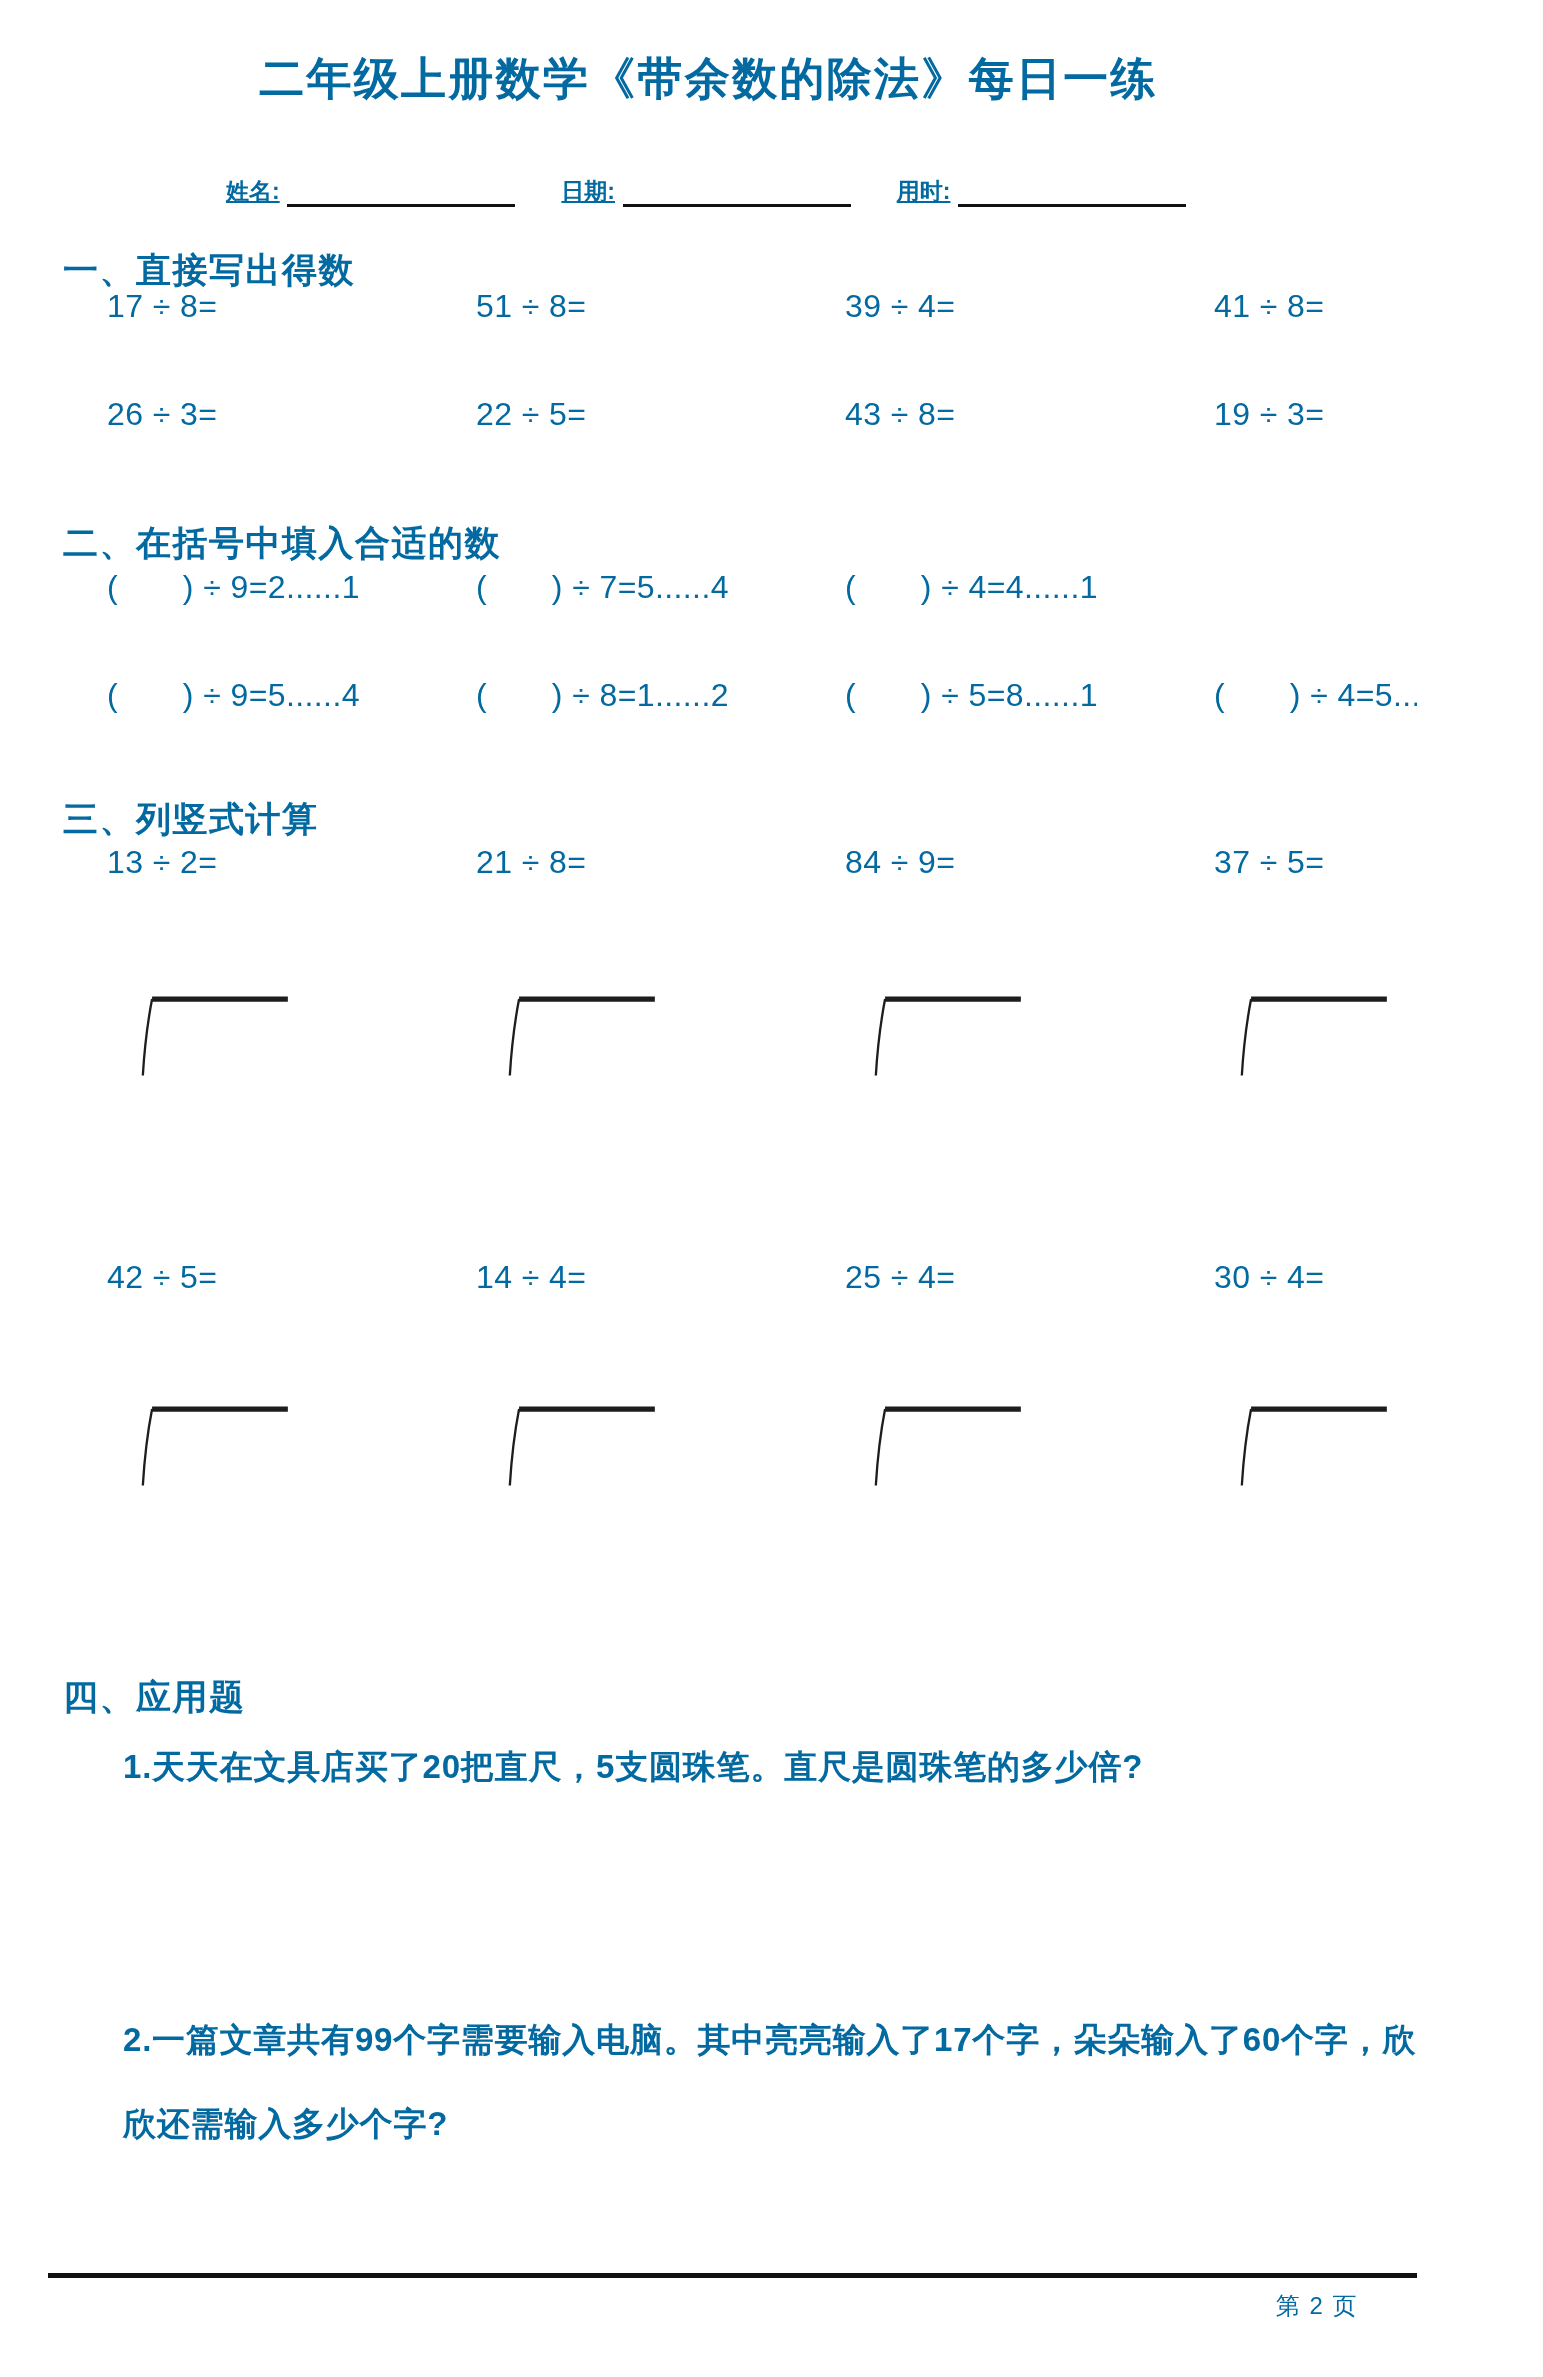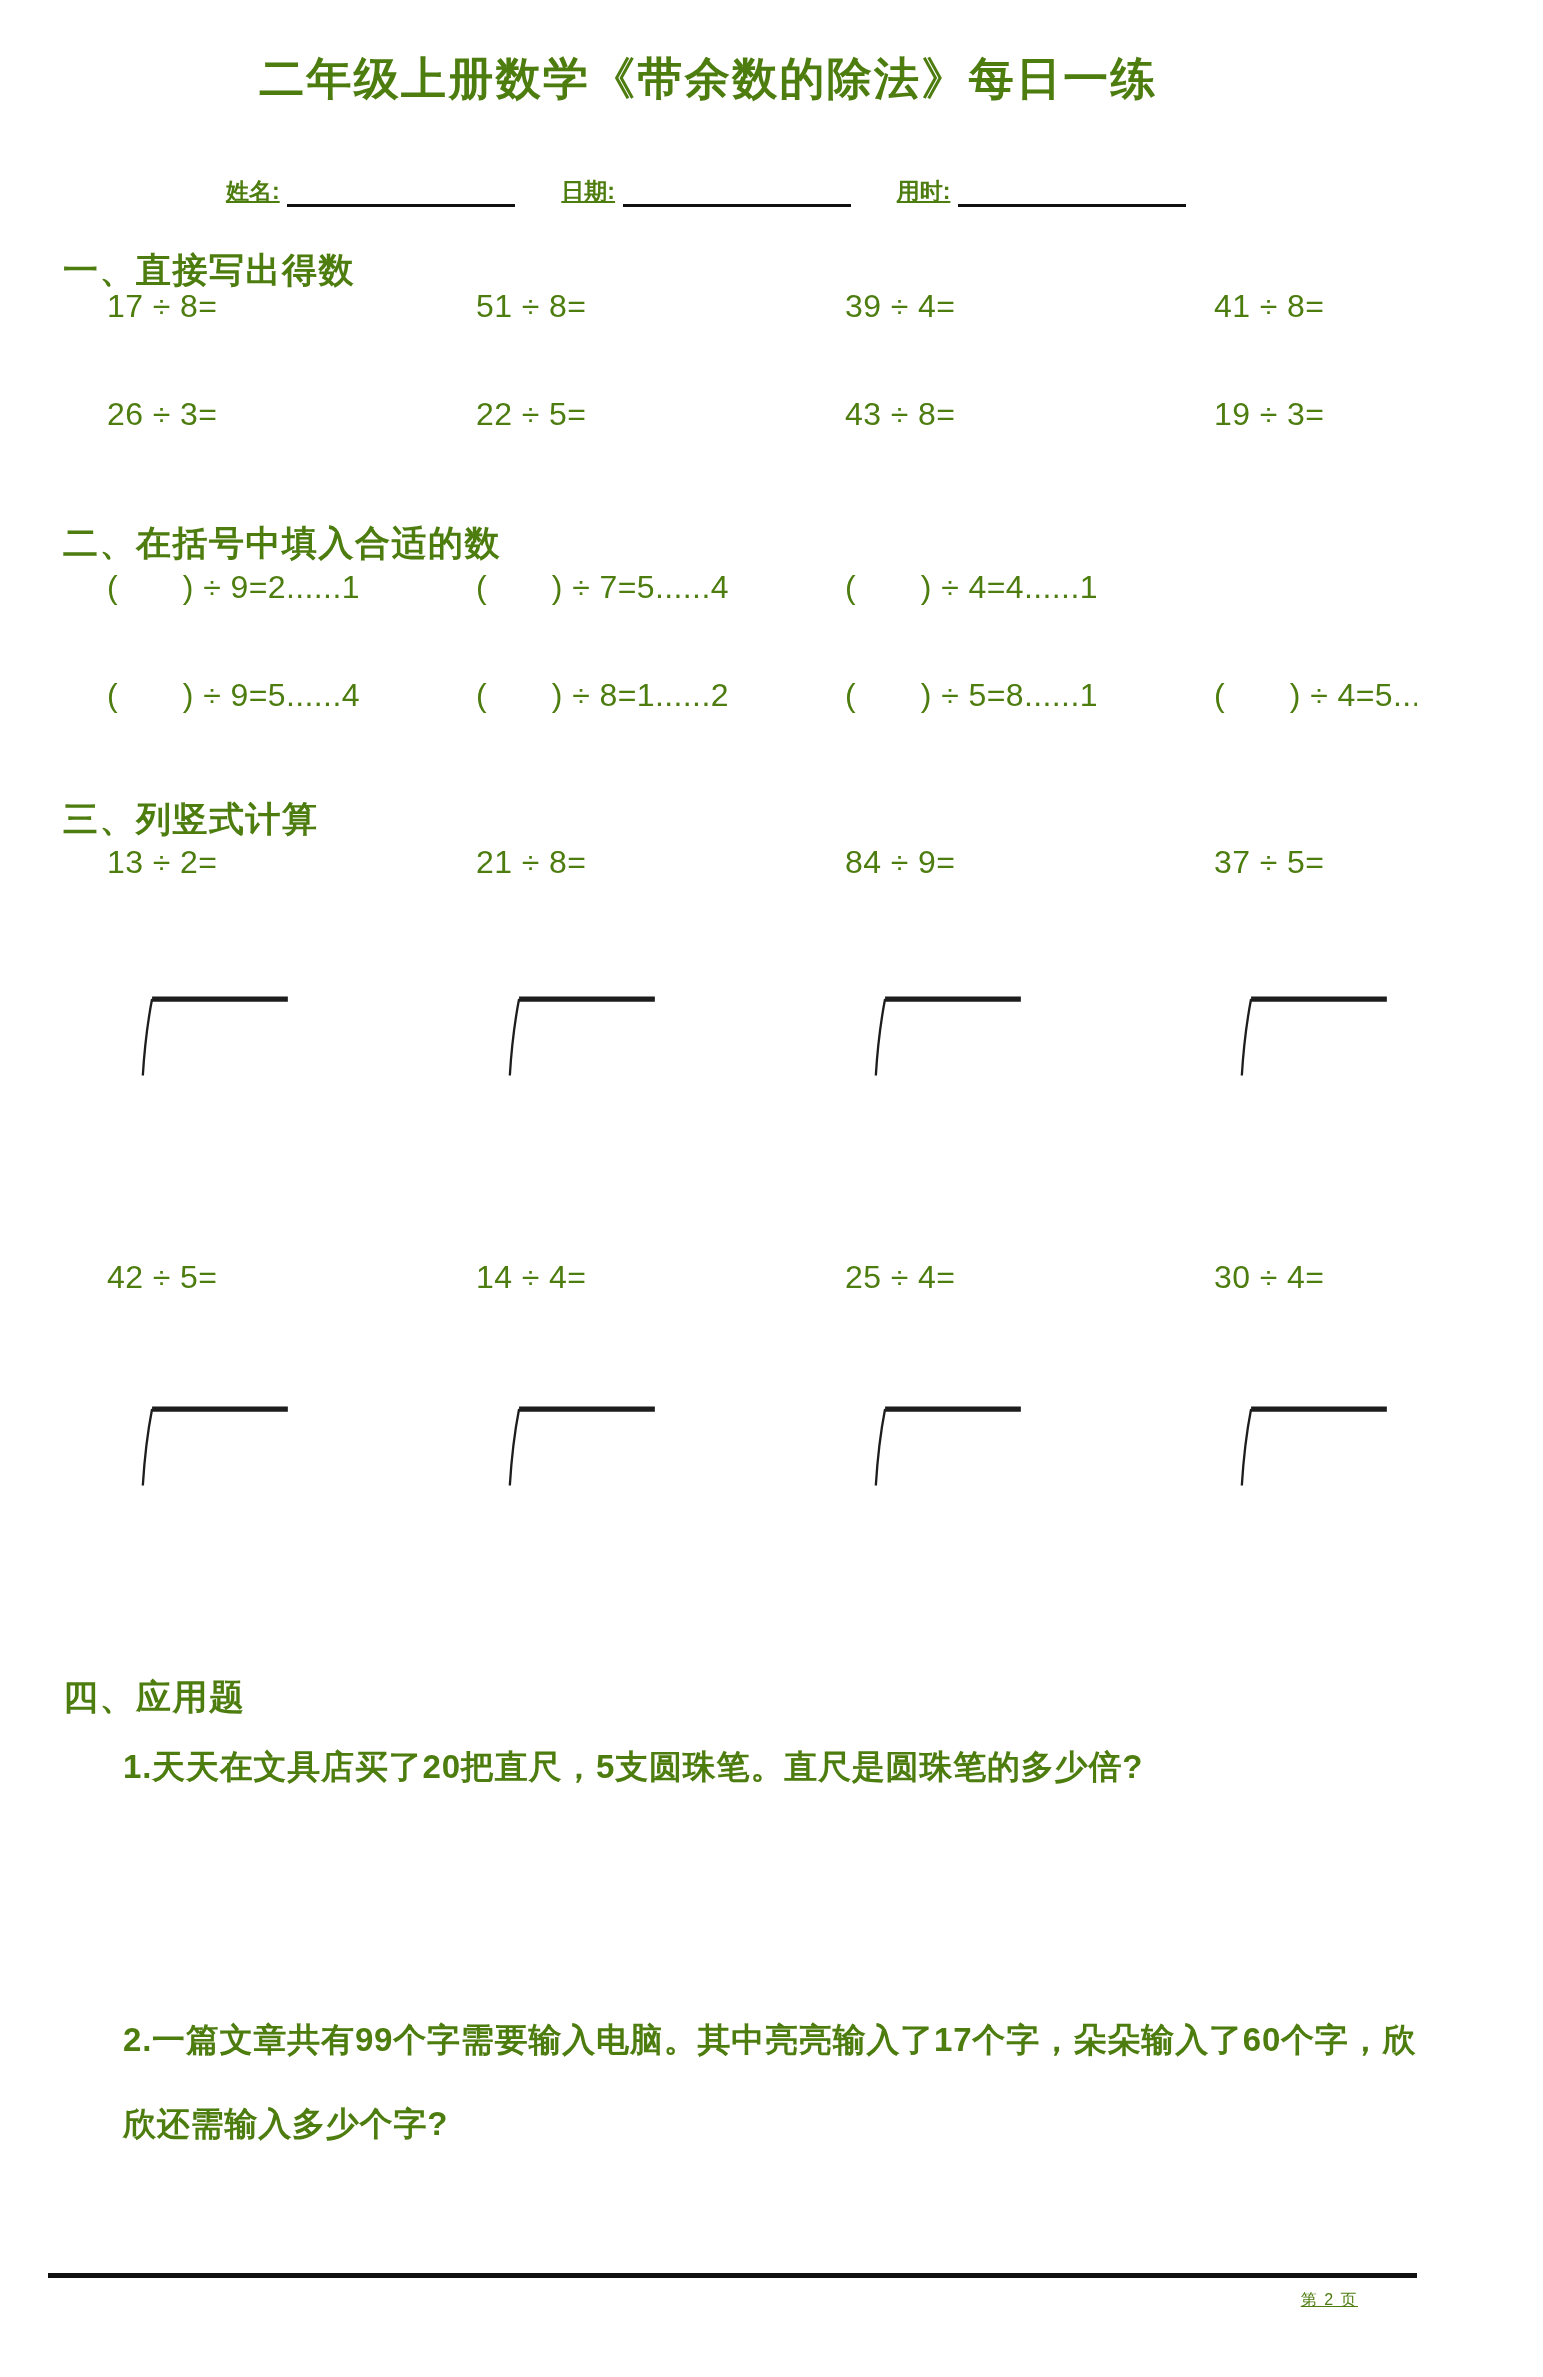--- a/index.html
+++ b/index.html
@@ -1,18 +1,18 @@
 <!DOCTYPE html>
 <html style="font-size:12.4px"><head>
 <meta charset="utf-8">
 <style>
   html,body{margin:0;padding:0;background:#ffffff;}
   .page{
     position:relative;width:1417px;height:2377px;background:#ffffff;
-    font-family:"Liberation Sans","DejaVu Sans",sans-serif;color:#4d7c0f;overflow:hidden;
+    font-family:"Liberation Sans","DejaVu Sans",sans-serif;color:#0369a1;overflow:hidden;
   }
   .title{
     position:absolute;top:49px;left:0;width:100%;text-align:center;
     font-size:45px;font-weight:700;letter-spacing:2.3px;margin:0;
   }
   .info-line{
     position:absolute;top:170px;left:226px;font-size:23px;font-weight:700;white-space:nowrap;text-decoration:underline;
   }
   .blank{
     display:inline-block;width:228px;height:34px;border-bottom:3.9px solid #111111;
@@ -30,21 +30,21 @@
   }
   .word-problem{
     position:absolute;left:107px;margin:16px;font-size:33px;font-weight:700;
     letter-spacing:0.8px;white-space:nowrap;
   }
   .ldiv{position:absolute;width:151px;height:81px;}
   .footer-rule{
     position:absolute;left:48px;top:2273px;width:1447px;height:4.6px;background:#111111;
   }
   .footer-text{
-    position:absolute;top:2290px;right:59px;font-size:16px;font-weight:400;letter-spacing:1.5px;text-decoration:underline;
+    position:absolute;top:2290px;right:59px;font-size:24px;font-weight:400;letter-spacing:1.5px;
   }
 </style>
 </head>
 <body>
 
 <div class="page">
 
   <h1 class="title">二年级上册数学《带余数的除法》每日一练</h1>
 
   <div class="info-line">

